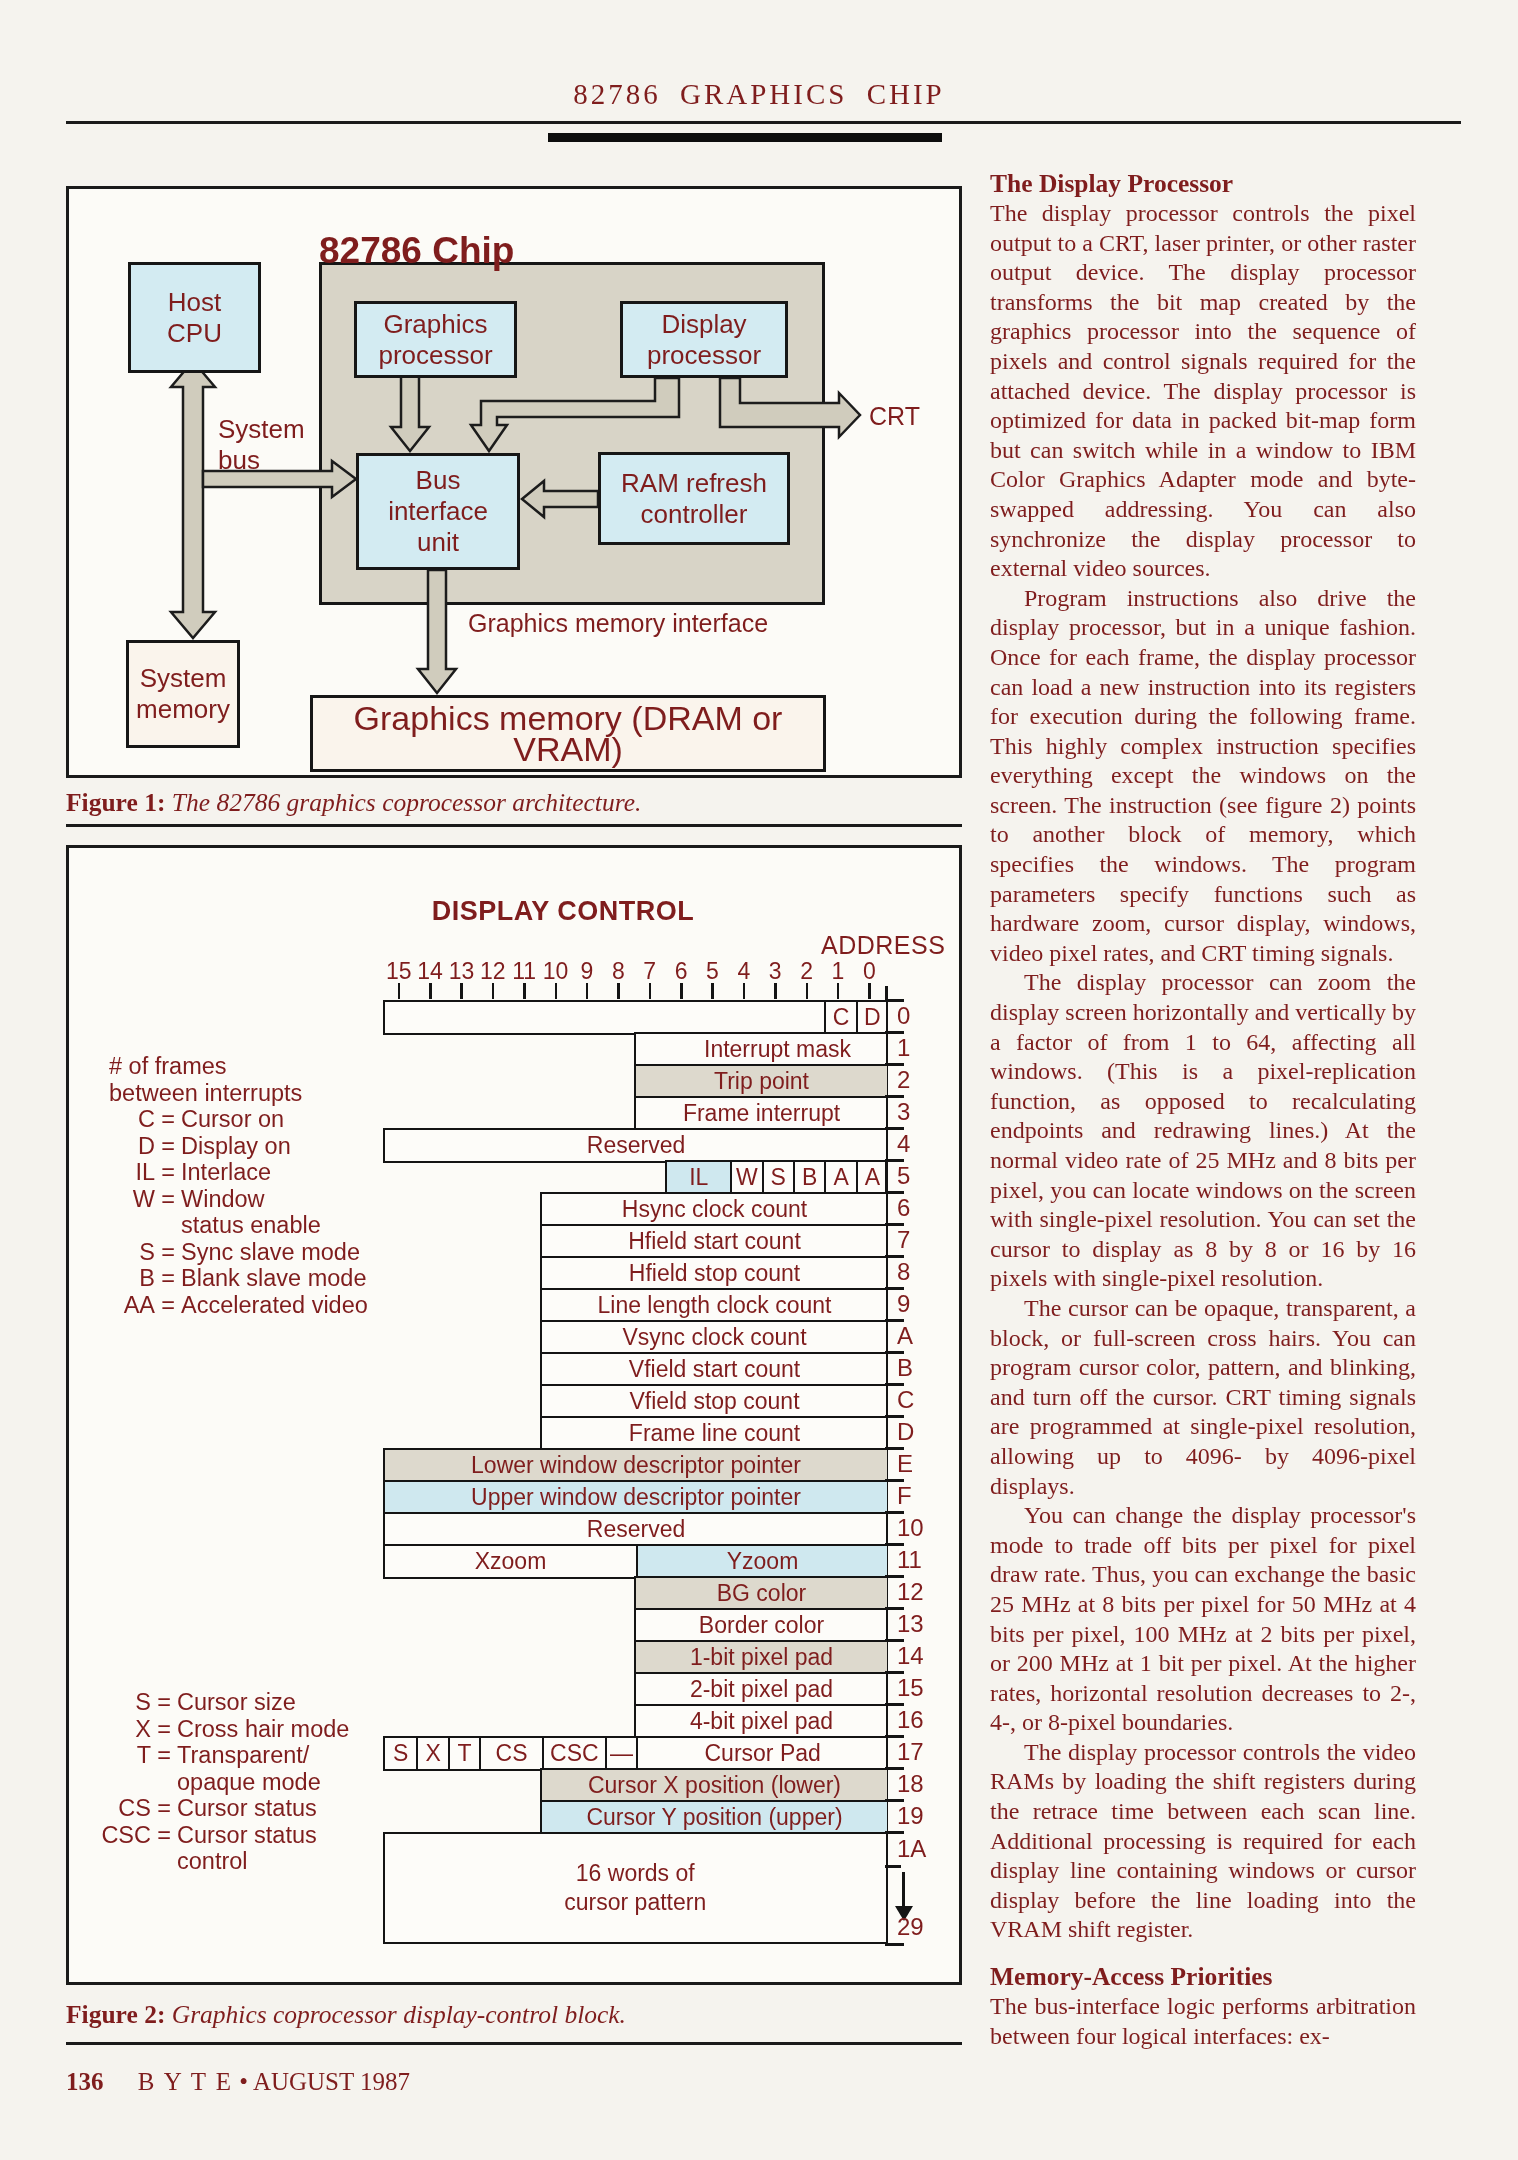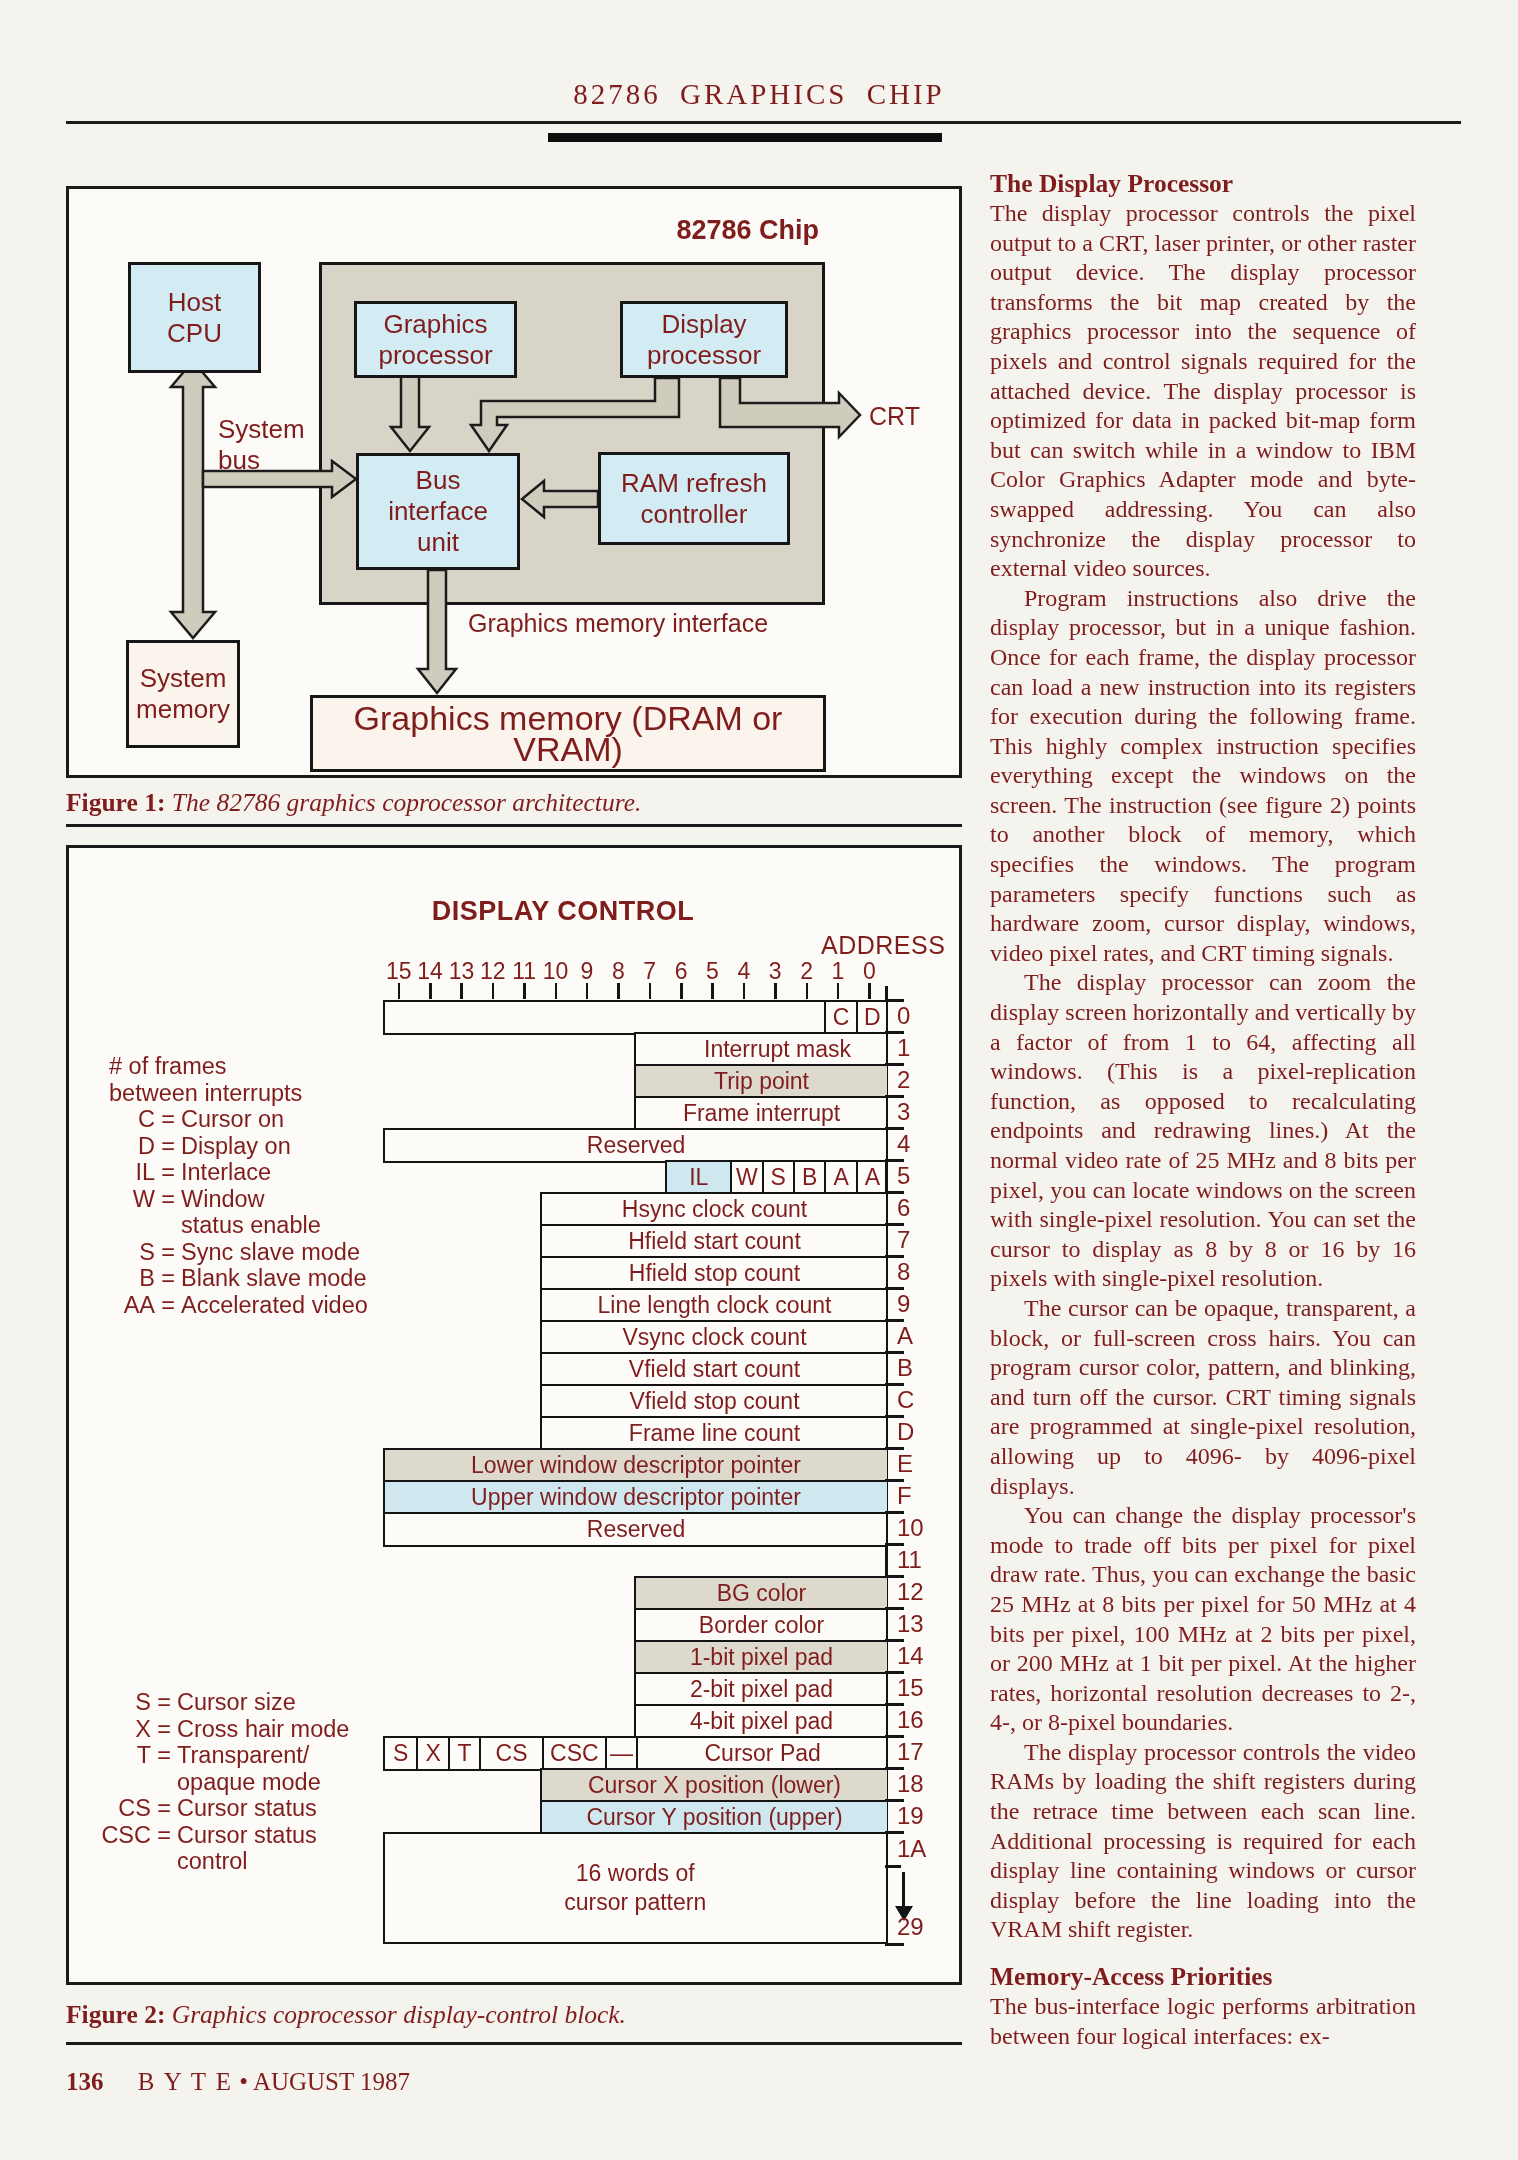--- a/index.html
+++ b/index.html
@@ -16,21 +16,21 @@
   
   .fig-frame{position:absolute;border:3px solid #1a1a1a;background:#fcfbf7;box-sizing:content-box;}
 
   
   .chipbox{position:absolute;background:#d8d4c7;border:3px solid #161616;}
   .bluebox,.palebox{position:absolute;border:3px solid #161616;display:flex;flex-direction:column;
        align-items:center;justify-content:center;text-align:center;font-size:26px;line-height:31px;box-sizing:border-box;}
   .bluebox{background:#d3ebf2;}
   .palebox{background:#faf4ec;}
   .fig1-label{position:absolute;font-size:26px;line-height:31px;}
-  .fig1-title{position:absolute;font-weight:bold;font-size:27px;text-align:right;}
+  .fig1-title{position:absolute;font-weight:bold;font-size:37px;text-align:left;margin-top:15px;}
 
   
   .fig2-title{position:absolute;font-weight:bold;font-size:27px;letter-spacing:.5px;}
   .fig2-address{position:absolute;font-size:25px;letter-spacing:.5px;}
   .bit-num{position:absolute;text-align:center;font-size:23px;}
   .tick{position:absolute;width:2.5px;background:#141414;}
   .vline{position:absolute;width:2.5px;background:#141414;}
   .dash{position:absolute;height:2.5px;background:#141414;}
   .reg-row{position:absolute;display:flex;background:#fdfcf9;border:2.5px solid #141414;box-sizing:border-box;}
   .reg-cell{display:flex;align-items:center;justify-content:center;font-size:23px;white-space:nowrap;height:100%;box-sizing:border-box;}
@@ -260,20 +260,24 @@
         <div class="reg-row shade-blue" style="left: 314px; top: 632px; width: 504.5px; height: 34.5px;">
           <div class="reg-cell shade-blue" style="width: 502px; flex: 0 0 auto;">Upper window descriptor pointer</div>
         </div>
         <span class="addr-label" style="left: 828px; top: 632px; height: 32px;">F</span>
         <div class="dash" style="left: 816px; top: 631px; width: 19px;"></div>
         <div class="reg-row" style="left: 314px; top: 664px; width: 504.5px; height: 34.5px;">
           <div class="reg-cell" style="width: 502px; flex: 0 0 auto;">Reserved</div>
         </div>
         <span class="addr-label" style="left: 828px; top: 664px; height: 32px;">10</span>
         <div class="dash" style="left: 816px; top: 663px; width: 19px;"></div>
+        <div class="reg-row" style="left: 314px; top: 696px; width: 504.5px; height: 34.5px;">
+          <div class="reg-cell" style="width: 251px; flex: 0 0 auto;">Xzoom</div>
+          <div class="reg-cell shade-blue" style="width: 251px; flex: 0 0 auto;">Yzoom</div>
+        </div>
         <span class="addr-label" style="left: 828px; top: 696px; height: 32px;">11</span>
         <div class="dash" style="left: 816px; top: 695px; width: 19px;"></div>
         <div class="reg-row shade-gray" style="left: 565px; top: 728px; width: 253.5px; height: 34.5px;">
           <div class="reg-cell shade-gray" style="width: 251px; flex: 0 0 auto;">BG color</div>
         </div>
         <span class="addr-label" style="left: 828px; top: 728px; height: 32px;">12</span>
         <div class="dash" style="left: 816px; top: 727px; width: 19px;"></div>
         <div class="reg-row" style="left: 565px; top: 760px; width: 253.5px; height: 34.5px;">
           <div class="reg-cell" style="width: 251px; flex: 0 0 auto;">Border color</div>
         </div>

